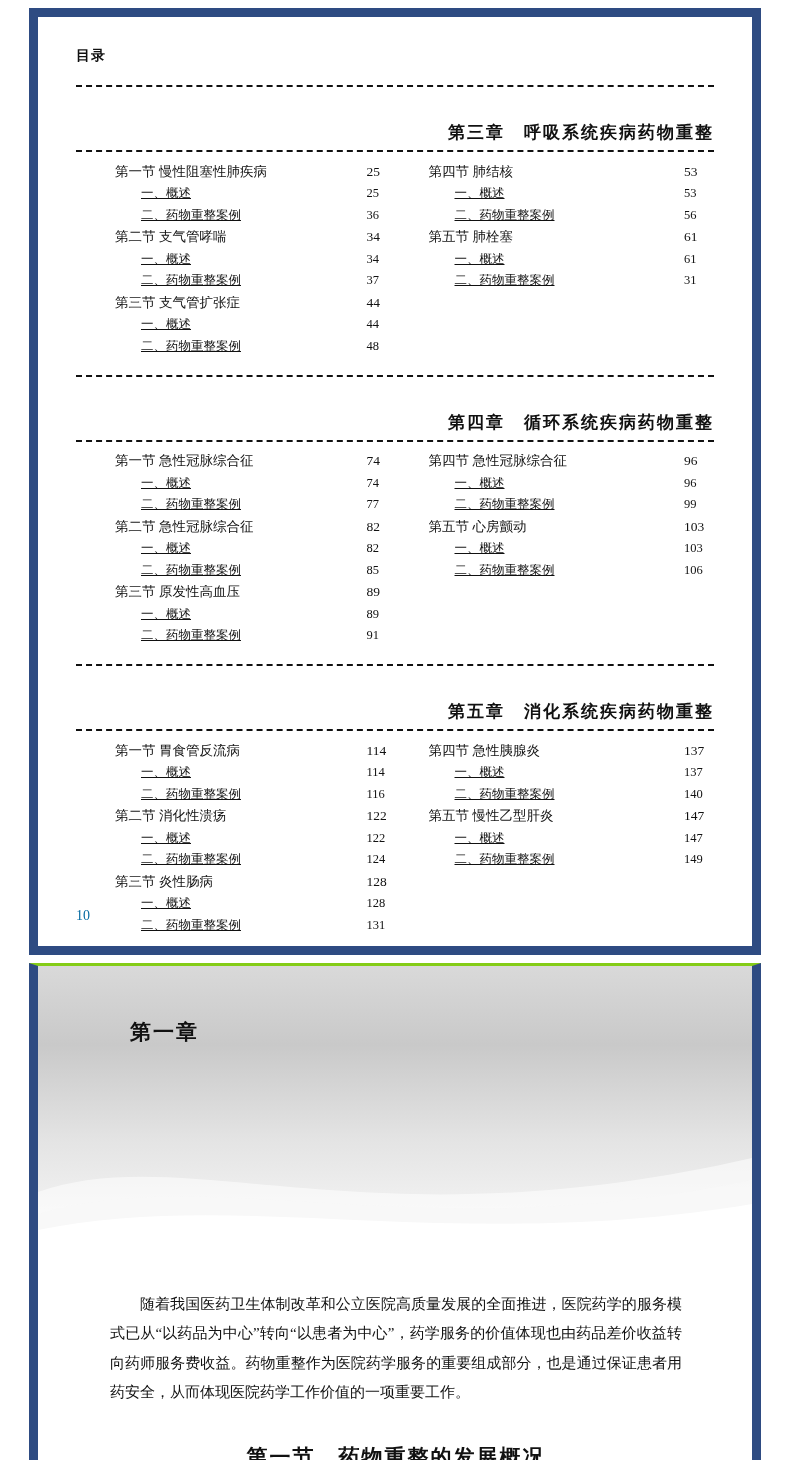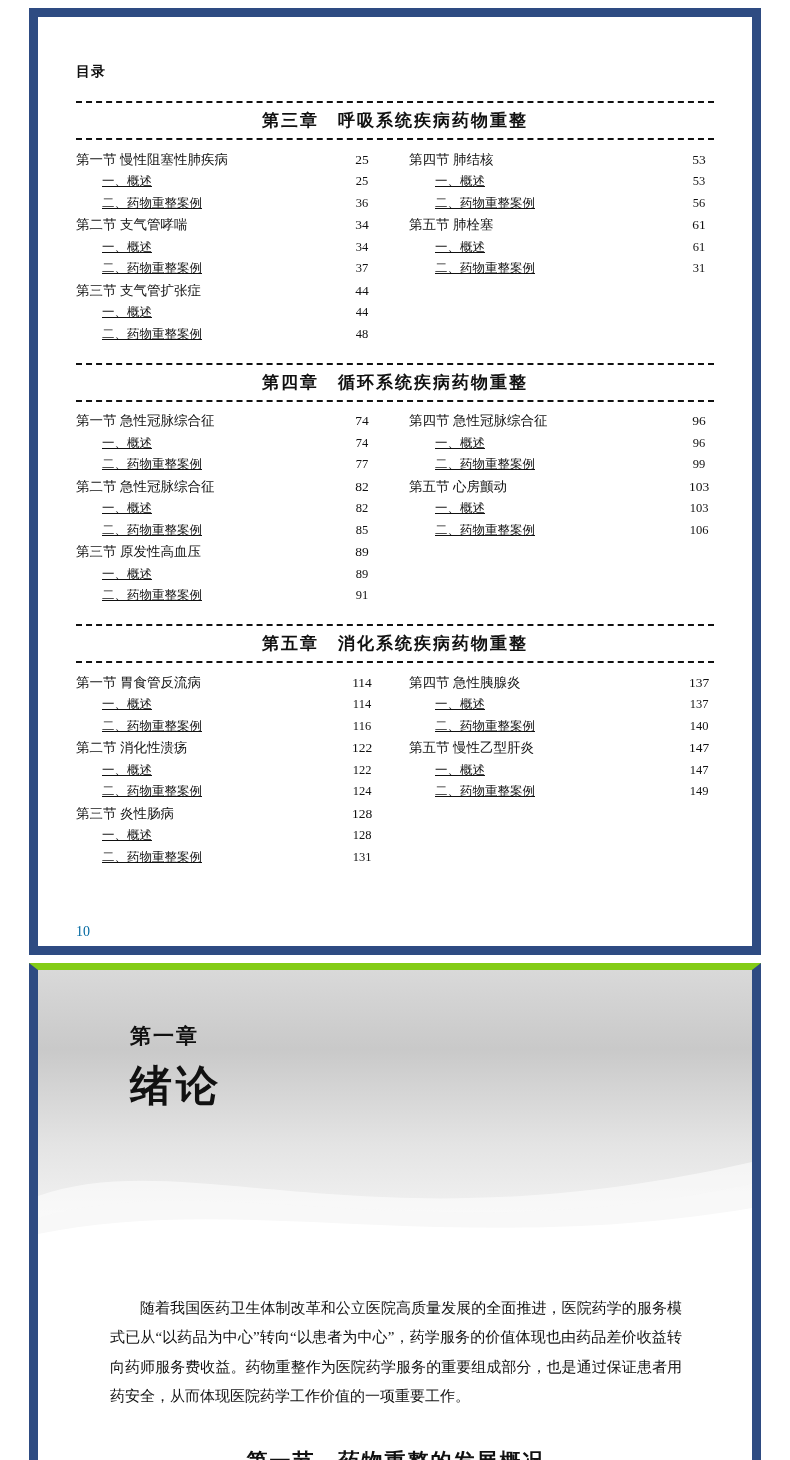--- a/index.html
+++ b/index.html
@@ -26,21 +26,21 @@
     left: 29px;
     top: 8px;
     width: 732px;
     height: 947px;
     background: #ffffff;
     border: 9px solid #2e4b82;
     box-sizing: border-box;
   }
   .toc-inner {
     position: absolute;
-    left: 0; top: 16px;
+    left: 0; top: 0;
     width: 100%;
     height: 100%;
     box-sizing: border-box;
     padding: 30px 38px 0 38px;
   }
   .toc-header {
     font-size: 14px;
     font-weight: bold;
     color: #111;
     margin-bottom: 20px;
@@ -49,31 +49,33 @@
 
   .chapter-block {
     margin-bottom: 18px;
   }
   .dashed-rule {
     border-top: 2px dashed #111;
     height: 0;
     margin: 0;
   }
   .chapter-title {
-    text-align: center;
+    text-align: right;
     font-size: 17px;
     font-weight: bold;
     color: #111;
     padding: 6px 0 6px 0;
     letter-spacing: 2px;
+    margin-top: 28px;
   }
   .cols {
     display: flex;
     flex-direction: row;
     padding-top: 8px;
+    margin-left: 39px;
   }
   .col {
     width: 50%;
     box-sizing: border-box;
   }
   .col.left { padding-right: 18px; }
   .col.right { padding-left: 14px; }
 
   .entry {
     display: flex;
@@ -83,21 +85,21 @@
     line-height: 1.0;
     padding: 4.5px 0;
   }
   .entry .label {
     flex: 1 1 auto;
     white-space: nowrap;
     overflow: hidden;
   }
   .entry .page {
     flex: 0 0 auto;
-    text-align: center;
+    text-align: left;
     min-width: 30px;
     font-family: "Liberation Serif", serif;
   }
   .entry.sec .label { font-size: 13.5px; }
   .entry.sub {
     font-size: 12.5px;
   }
   .entry.sub .label { padding-left: 26px; text-decoration: underline; }
 
   .folio {
@@ -111,21 +113,21 @@
   
   .doc-page-chapter {
     position: absolute;
     left: 29px;
     top: 963px;
     width: 732px;
     height: 497px;
     background: #ffffff;
     border-left: 9px solid #2e4b82;
     border-right: 9px solid #2e4b82;
-    border-top: 7px solid #84cc16;
+    border-top: 3px solid #84cc16;
     box-sizing: border-box;
     overflow: hidden;
   }
   .chapter-banner {
     position: relative;
     height: 282px;
     background: linear-gradient(180deg, #d9d9d9 0%, #c9c9c9 28%, #e4e4e4 62%, #f2f2f2 88%, #fbfbfb 100%);
     overflow: hidden;
   }
   .banner-swoosh {
@@ -406,21 +408,20 @@
   </div>
 
   <div class="doc-page-chapter">
     <div class="chapter-banner">
       <svg class="banner-swoosh" viewBox="0 0 714 130" preserveAspectRatio="none">
         <path d="M0,74 C150,22 330,128 714,40 L714,130 L0,130 Z" fill="#ffffff" opacity="0.55"></path>
         <path d="M0,96 C180,44 380,132 714,62 L714,130 L0,130 Z" fill="#f7f7f7" opacity="0.9"></path>
         <path d="M0,112 C200,70 420,136 714,86 L714,130 L0,130 Z" fill="#ffffff"></path>
       </svg>
       <div class="chapter-kicker">第一章</div>
-      <div class="chapter-name">绪论</div>
     </div>
     <div class="body-copy">
       <p>随着我国医药卫生体制改革和公立医院高质量发展的全面推进，医院药学的服务模式已从“以药品为中心”转向“以患者为中心”，药学服务的价值体现也由药品差价收益转向药师服务费收益。药物重整作为医院药学服务的重要组成部分，也是通过保证患者用药安全，从而体现医院药学工作价值的一项重要工作。</p>
       <div class="section-heading">第一节　药物重整的发展概况</div>
     </div>
   </div>
 
 </div>
 
 </body></html>

